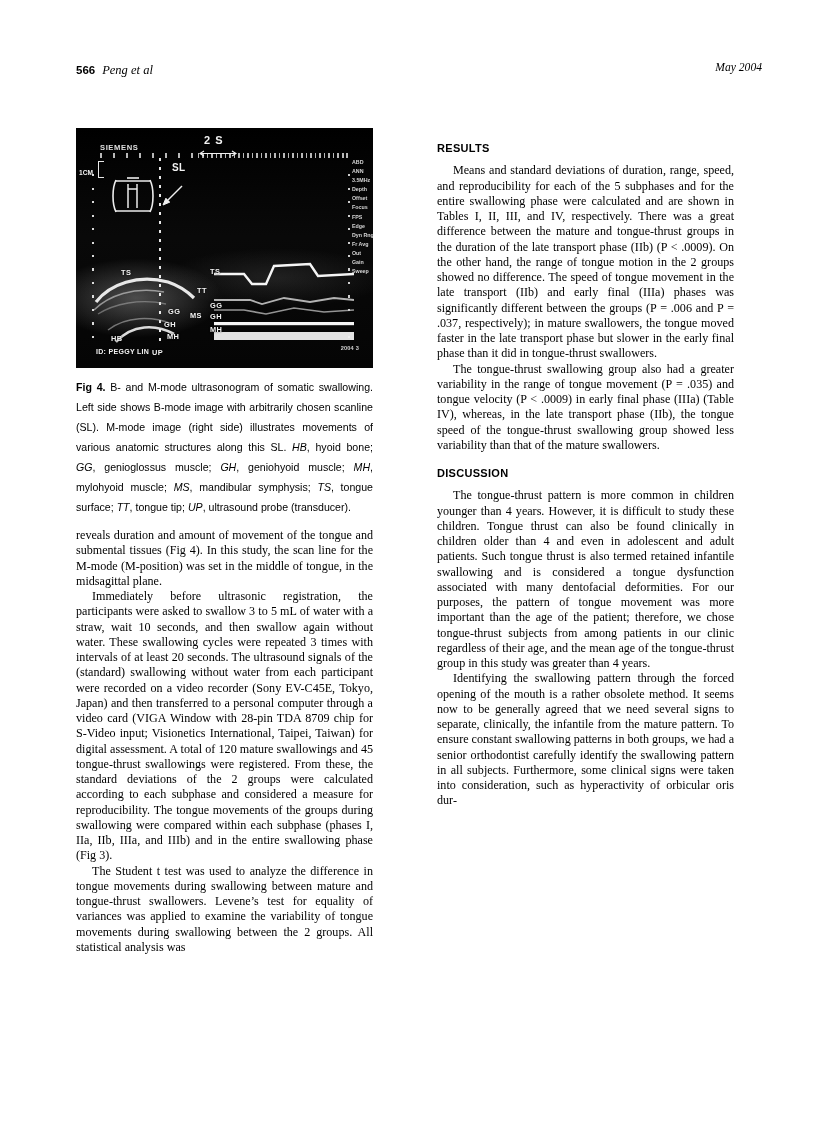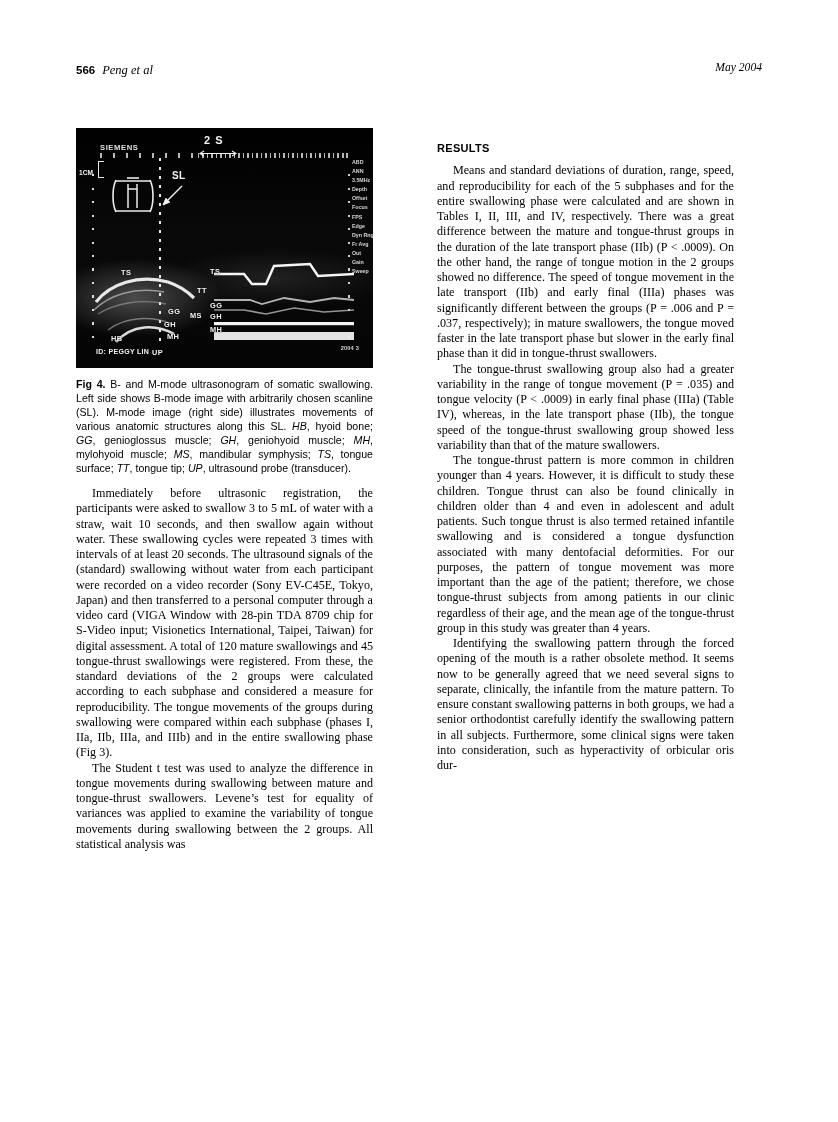--- a/index.html
+++ b/index.html
@@ -249,21 +249,21 @@
     font-size: 5.6px;
     letter-spacing: 0.2px;
     opacity: 0.85;
   }
 
   
   .caption {
     width: 297px;
     font-family: "Liberation Sans", sans-serif;
     font-size: 10.6px;
-    line-height: 14px;
+    line-height: 20px;
     text-align: justify;
     color: #000;
     margin-top: 9px;
   }
   .caption b { font-weight: bold; }
   .caption i { font-style: italic; }
 </style>
 </head>
 <body>
 
@@ -308,21 +308,21 @@
           <path d="M40,4 C44,12 44,28 40,36" fill="none" stroke="#ededed" stroke-width="1.6"></path>
           <line x1="6" y1="5" x2="40" y2="5" stroke="#ededed" stroke-width="1.6"></line>
           <line x1="6" y1="35" x2="40" y2="35" stroke="#ededed" stroke-width="1.6"></line>
           <line x1="18" y1="8" x2="18" y2="32" stroke="#ededed" stroke-width="1.5"></line>
           <line x1="27" y1="8" x2="27" y2="32" stroke="#ededed" stroke-width="1.5"></line>
           <line x1="18" y1="13" x2="27" y2="13" stroke="#ededed" stroke-width="1.5"></line>
           <line x1="16" y1="11" x2="30" y2="11" stroke="#050505" stroke-width="0.1"></line>
           <line x1="17" y1="2" x2="29" y2="2" stroke="#ededed" stroke-width="1.6"></line>
         </svg>
 
-        <div class="us-label" style="left:96px; top:40px; font-size:10px;">SL</div>
+        <div class="us-label" style="left:96px; top:32px; font-size:10px;">SL</div>
         <svg class="us-sl-arrow" viewBox="0 0 30 30">
           <line x1="26" y1="6" x2="8" y2="24" stroke="#f0f0f0" stroke-width="1.5"></line>
           <polyline points="14,22 7,25 10,18" fill="#f0f0f0" stroke="#f0f0f0" stroke-width="1"></polyline>
         </svg>
 
         <svg class="us-bmode" viewBox="0 0 120 90">
           <path d="M2,44 C16,26 44,16 74,24 C86,28 94,34 100,40" fill="none" stroke="#f2f2f2" stroke-width="3.2" opacity="0.95"></path>
           <path d="M0,52 C14,38 40,28 70,34" fill="none" stroke="#d8d8d8" stroke-width="1.6" opacity="0.6"></path>
           <path d="M4,56 C20,46 46,40 72,46" fill="none" stroke="#c0c0c0" stroke-width="1.4" opacity="0.45"></path>
           <path d="M14,72 C32,58 58,58 78,66" fill="none" stroke="#cfcfcf" stroke-width="1.5" opacity="0.5"></path>
@@ -369,27 +369,29 @@
 
         <div class="us-id">ID: PEGGY LIN</div>
         <div class="us-corner">2004 3</div>
       </div>
 
       <div class="caption">
         <b>Fig 4.</b><span> B- and M-mode ultrasonogram of somatic swallowing. Left side shows B-mode image with arbitrarily chosen scanline (SL). M-mode image (right side) illustrates movements of various anatomic structures along this SL. </span><i>HB</i><span>, hyoid bone; </span><i>GG</i><span>, genioglossus muscle; </span><i>GH</i><span>, geniohyoid muscle; </span><i>MH</i><span>, mylohyoid muscle; </span><i>MS</i><span>, mandibular symphysis; </span><i>TS</i><span>, tongue surface; </span><i>TT</i><span>, tongue tip; </span><i>UP</i><span>, ultrasound probe (transducer).</span>
       </div>
     </div>
 
+    <p class="noindent">reveals duration and amount of movement of the tongue and submental tissues (Fig 4). In this study, the scan line for the M-mode (M-position) was set in the middle of tongue, in the midsagittal plane.</p>
     <p>Immediately before ultrasonic registration, the participants were asked to swallow 3 to 5 mL of water with a straw, wait 10 seconds, and then swallow again without water. These swallowing cycles were repeated 3 times with intervals of at least 20 seconds. The ultrasound signals of the (standard) swallowing without water from each participant were recorded on a video recorder (Sony EV-C45E, Tokyo, Japan) and then transferred to a personal computer through a video card (VIGA Window with 28-pin TDA 8709 chip for S-Video input; Visionetics International, Taipei, Taiwan) for digital assessment. A total of 120 mature swallowings and 45 tongue-thrust swallowings were registered. From these, the standard deviations of the 2 groups were calculated according to each subphase and considered a measure for reproducibility. The tongue movements of the groups during swallowing were compared within each subphase (phases I, IIa, IIb, IIIa, and IIIb) and in the entire swallowing phase (Fig 3).</p>
     <p>The Student t test was used to analyze the difference in tongue movements during swallowing between mature and tongue-thrust swallowers. Levene’s test for equality of variances was applied to examine the variability of tongue movements during swallowing between the 2 groups. All statistical analysis was</p>
   </div>
 
   <div class="col col-right">
 
     <h2 class="section-head">RESULTS</h2>
     <p>Means and standard deviations of duration, range, speed, and reproducibility for each of the 5 subphases and for the entire swallowing phase were calculated and are shown in Tables I, II, III, and IV, respectively. There was a great difference between the mature and tongue-thrust groups in the duration of the late transport phase (IIb) (P &lt; .0009). On the other hand, the range of tongue motion in the 2 groups showed no difference. The speed of tongue movement in the late transport (IIb) and early final (IIIa) phases was significantly different between the groups (P = .006 and P = .037, respectively); in mature swallowers, the tongue moved faster in the late transport phase but slower in the early final phase than it did in tongue-thrust swallowers.</p>
     <p>The tongue-thrust swallowing group also had a greater variability in the range of tongue movement (P = .035) and tongue velocity (P &lt; .0009) in early final phase (IIIa) (Table IV), whereas, in the late transport phase (IIb), the tongue speed of the tongue-thrust swallowing group showed less variability than that of the mature swallowers.</p>
 
+    <h2 class="section-head">DISCUSSION</h2>
     <p>The tongue-thrust pattern is more common in children younger than 4 years. However, it is difficult to study these children. Tongue thrust can also be found clinically in children older than 4 and even in adolescent and adult patients. Such tongue thrust is also termed retained infantile swallowing and is considered a tongue dysfunction associated with many dentofacial deformities. For our purposes, the pattern of tongue movement was more important than the age of the patient; therefore, we chose tongue-thrust subjects from among patients in our clinic regardless of their age, and the mean age of the tongue-thrust group in this study was greater than 4 years.</p>
     <p>Identifying the swallowing pattern through the forced opening of the mouth is a rather obsolete method. It seems now to be generally agreed that we need several signs to separate, clinically, the infantile from the mature pattern. To ensure constant swallowing patterns in both groups, we had a senior orthodontist carefully identify the swallowing pattern in all subjects. Furthermore, some clinical signs were taken into consideration, such as hyperactivity of orbicular oris dur-</p>
   </div>
 
 </div>
 
 </body></html>

